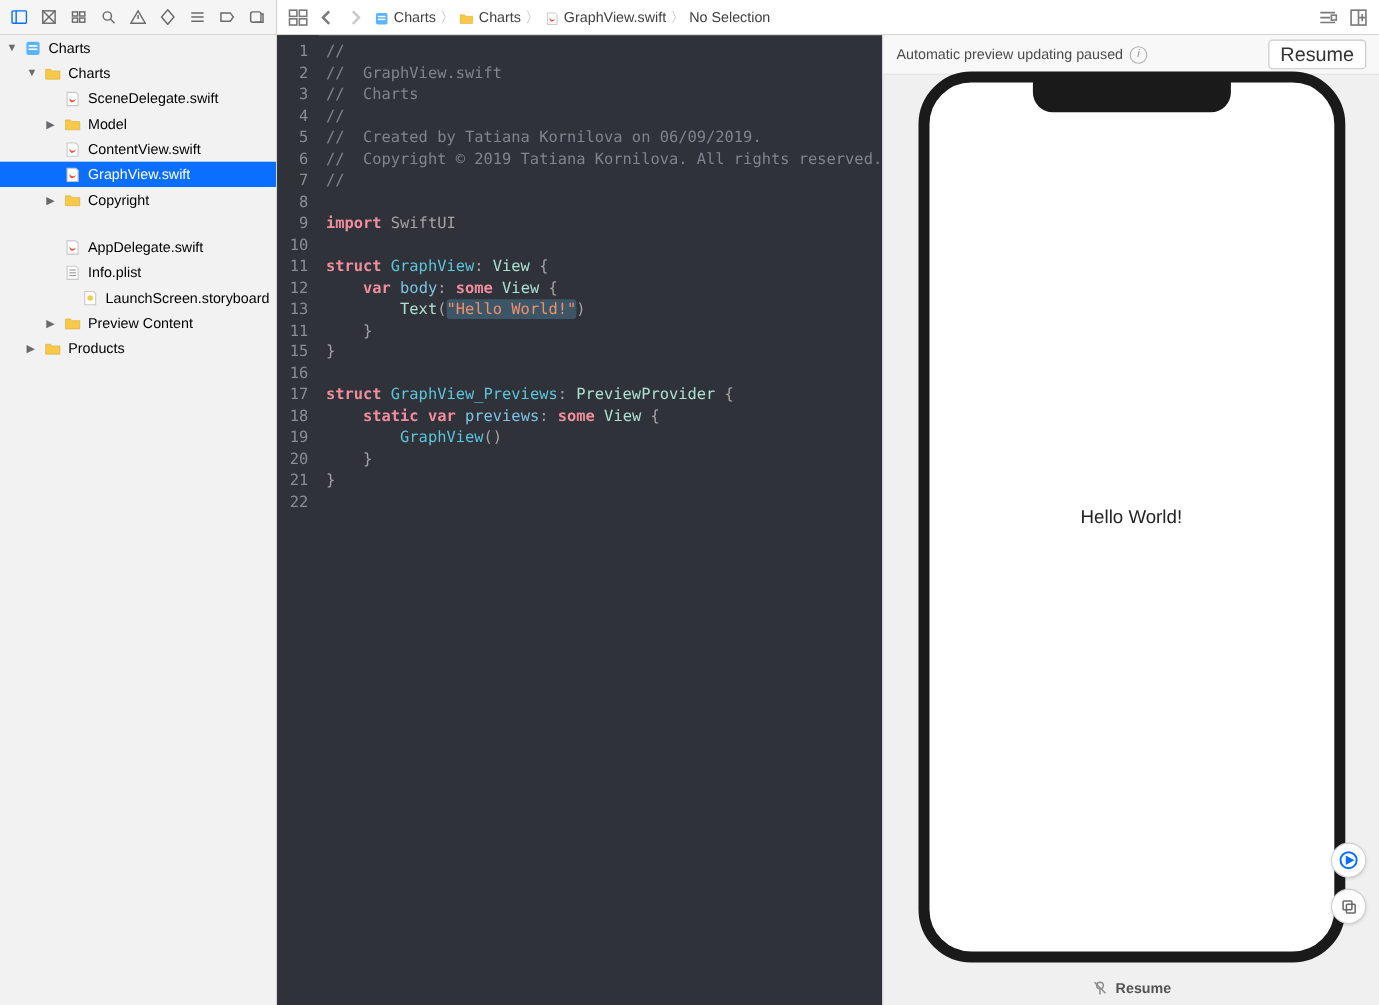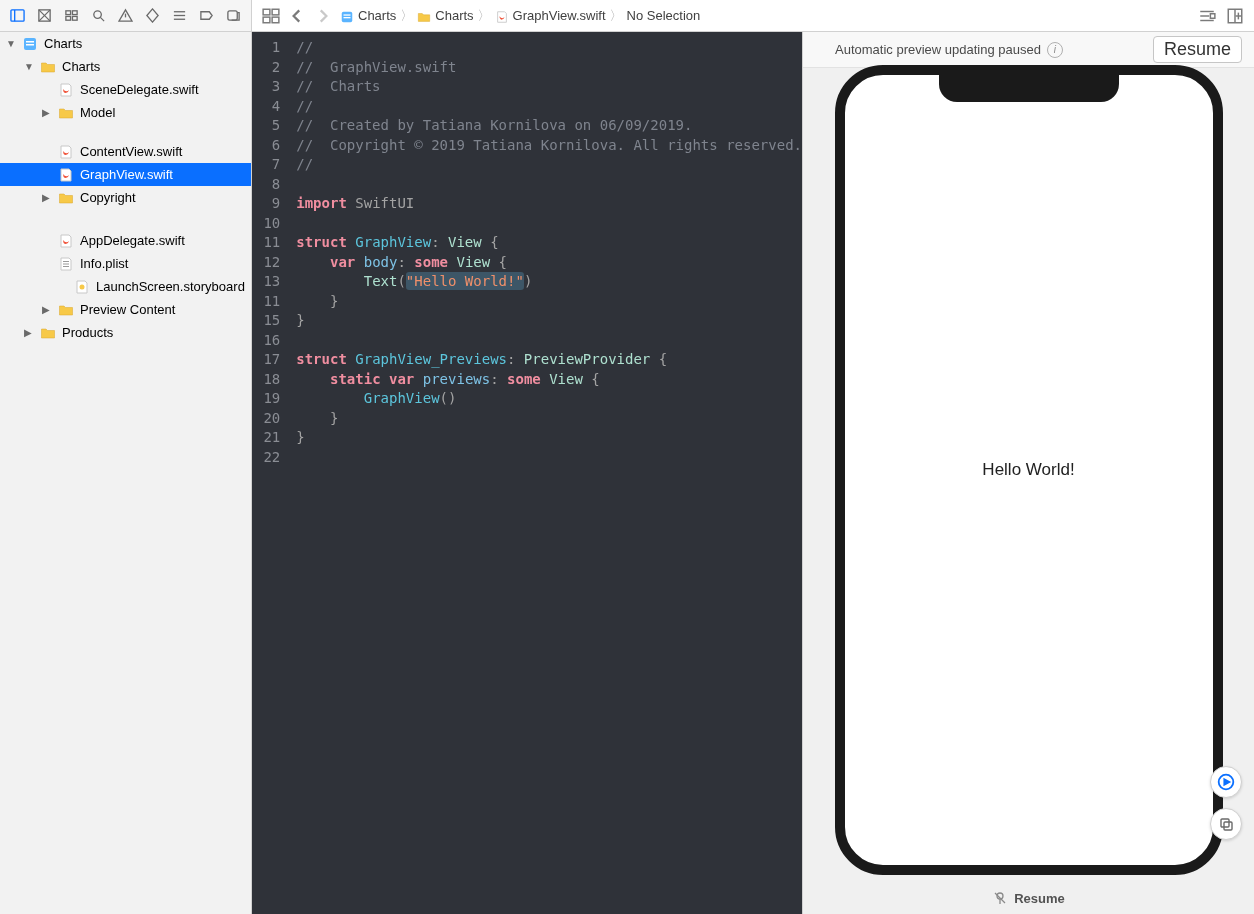--- a/index.html
+++ b/index.html
@@ -41,21 +41,21 @@
 .tok-type { color:#5cc5dc; }
 .tok-type2 { color:#aee0cf; }
 .tok-member { color:#7ec3e6; }
 .tok-str { color:#f0906a; }
 .str-hl { background:#3d5667; border-radius:3px; padding:1px 0;}
 .tok-punct { color:#a3a3a3; }
 
 
 .preview-pane { width: 452px; background:#f0f0f0; border-left:1px solid #d1d1d1; display:flex; flex-direction:column;}
 .preview-bar { height:36px; display:flex; align-items:center; padding:0 12px; background:#f8f8f8; border-bottom:1px solid #e2e2e2;}
-.preview-bar .status { flex:1; display:flex; align-items:center; gap:6px; color:#4a4a4a; font-size:13px;margin-left:20px;}
+.preview-bar .status { flex:1; display:flex; align-items:center; gap:6px; color:#4a4a4a; font-size:13px;}
 .preview-bar .info-icon { width:16px; height:16px; border:1px solid #b0b0b0; border-radius:50%; color:#8a8a8a; display:flex;align-items:center;justify-content:center; font-size:10px; font-style:italic;}
 .resume-btn { background:#fff; border:1px solid #c6c6c6; border-radius:4px; padding:2px 10px; font-size:18px; color:#333;}
 .preview-canvas { flex:1; display:flex; align-items:center; justify-content:center; position:relative;}
 .phone { width: 388px; height: 810px; background:#fff; border:10px solid #1a1a1a; border-radius:48px; position:relative; display:flex; align-items:center; justify-content:center; margin-top: -10px;}
 .notch { position:absolute; top:-1px; left:50%; transform:translateX(-50%); width: 180px; height:28px; background:#1a1a1a; border-radius: 0 0 18px 18px;}
 .phone-text { font-size:17px; color:#222; }
 .preview-footer { height:32px; display:flex; align-items:center; justify-content:center; gap:6px; font-size:13px; font-weight:600; color:#525252;}
 .float-btns { position:absolute; right:12px; bottom:42px; display:flex; flex-direction:column; gap:10px; }
 .float-btn { width:32px; height:32px; border-radius:50%; background:#fff; border:1px solid #d0d0d0; box-shadow:0 1px 3px rgba(0,0,0,.15); display:flex; align-items:center; justify-content:center;}
 .float-btn.play { color:#0a6fff; }
@@ -231,21 +231,21 @@
         </div>
         <div class="tree-row" style="padding-left: 42px;">
           <span class="disclosure">▶</span>
           <span class="file-icon">
             <svg viewBox="0 0 16 16" width="16" height="16">
               <path d="M1.5 4 L6 4 L7.5 5.5 L14.5 5.5 L14.5 13 L1.5 13 Z" fill="#f7c948" stroke="#d8a62a" stroke-width=".5"></path>
             </svg>
           </span>
           <span>Model</span>
         </div>
-        <div class="tree-row" style="padding-left: 42px; margin-top: 16px;">
+        <div class="tree-row" style="padding-left: 42px;">
           <span class="disclosure"></span>
           <span class="file-icon">
             <svg viewBox="0 0 16 16" width="16" height="16">
               <path d="M3 2 L11 2 L13 4 L13 14 L3 14 Z" fill="#fff" stroke="#c8c8c8"></path>
               <path d="M5 7 Q8 11 11 8 Q10 11 7 11 Q5 10 5 7" fill="#f05138"></path>
             </svg>
           </span>
           <span>ContentView.swift</span>
         </div>
         <div class="tree-row sel" style="padding-left: 42px;">

